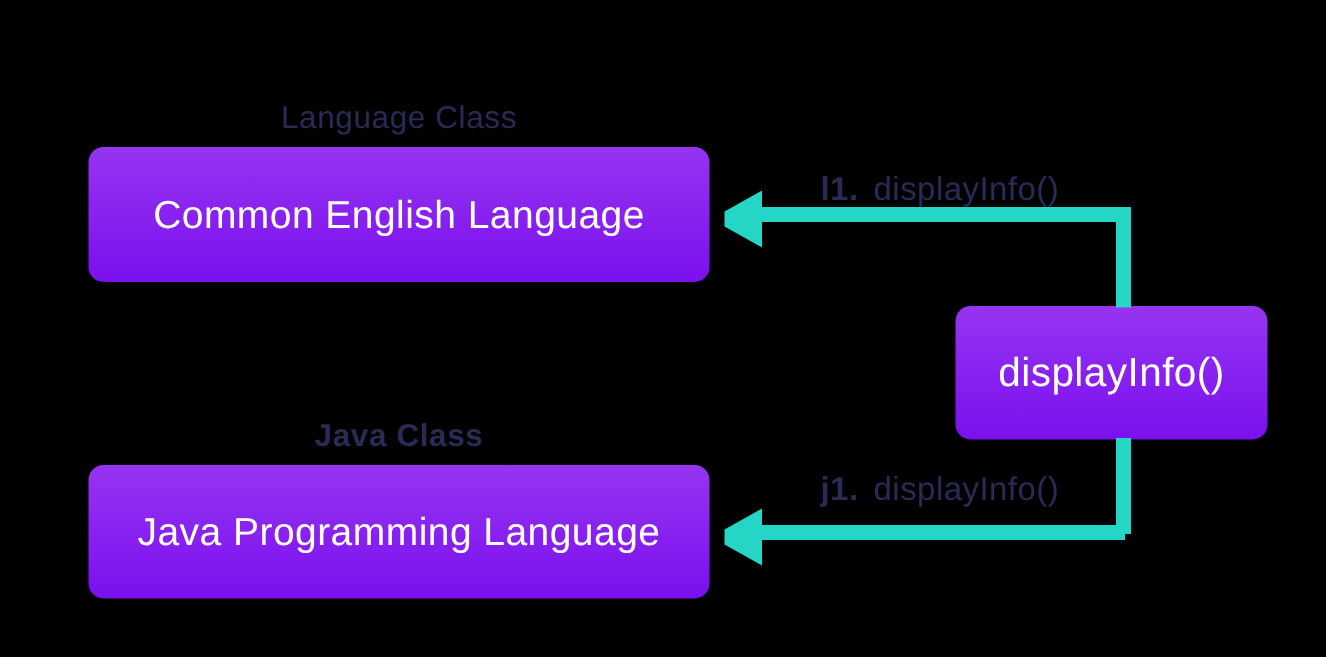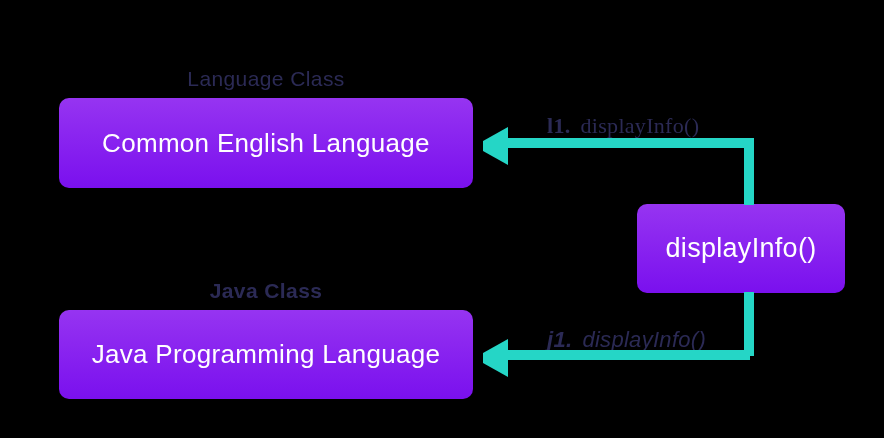--- a/index.html
+++ b/index.html
@@ -46,22 +46,22 @@
     border-top:14px solid transparent;
     border-bottom:14px solid transparent;
     border-right:25px solid var(--teal);
   }
   .ah-1{top:117px;}
   .ah-2{top:329px;}
   .call-label{
     position:absolute;left:527px;color:var(--caption);
     font-size:22px;letter-spacing:0.3px;white-space:nowrap;
   }
-  .call-1{top:98px;font-family:Liberation Serif, serif;}
-  .call-2{top:312px;font-style:italic;}
+  .call-1{top:98px;}
+  .call-2{top:298px;}
   .call-label b{font-weight:bold;}
 </style>
 </head>
 <body>
 
 <div class="canvas">
 
   <div class="caption cap-language">Language Class</div>
 
   <div class="pbox box-language">

